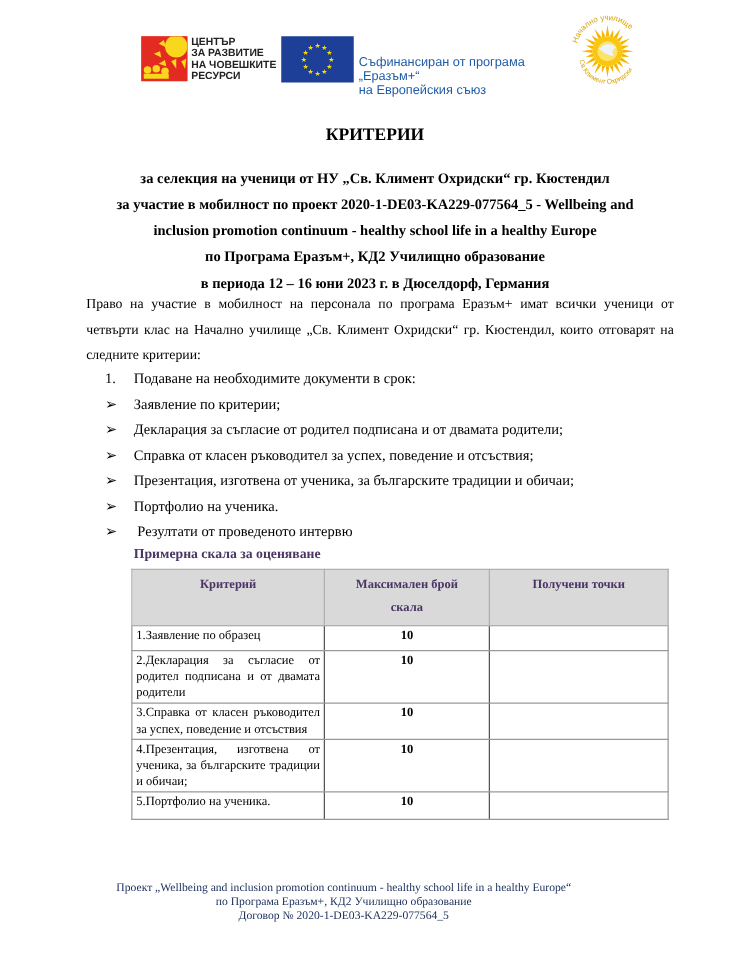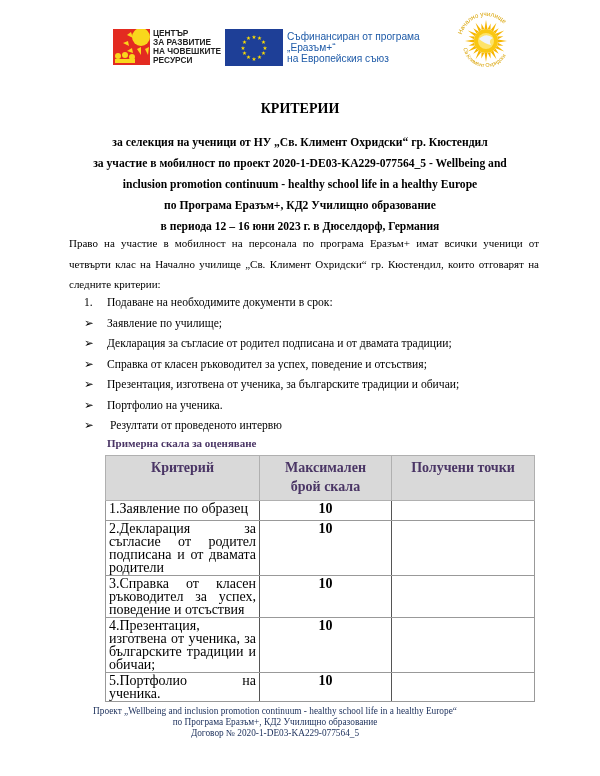--- a/index.html
+++ b/index.html
@@ -2,30 +2,30 @@
 <html><head>
 <meta charset="utf-8">
 <style>
   html, body { margin:0; padding:0; background:#fff; }
   body { width:600px; height:776px; position:relative; overflow:hidden; font-family:"Liberation Serif", serif; color:#000; }
   .header { position:absolute; top:28px; left:0; width:492px; height:40px; }
   .hrd-logo { position:absolute; left:113px; top:0; width:110px; height:38px; }
   .hrd-mark { position:absolute; left:0; top:1px; width:37px; height:36px; background:#e32b21; overflow:hidden; }
   .hrd-text { position:absolute; left:40px; top:1px; font-family:"Liberation Sans", sans-serif; font-weight:bold; font-size:8.3px; line-height:9px; color:#222; white-space:nowrap; }
   .eu-flag { position:absolute; left:225px; top:1px; width:58px; height:37px; background:#1e3f97; }
-  .eu-text { position:absolute; left:287px; top:3px; font-family:"Liberation Sans", sans-serif; font-size:10.2px; line-height:11px; color:#1f5ba8; white-space:nowrap; }
+  .eu-text { position:absolute; left:287px; top:17px; font-family:"Liberation Sans", sans-serif; font-size:10.2px; line-height:11px; color:#1f5ba8; white-space:nowrap; }
   .school-logo { position:absolute; left:453px; top:-20px; width:66px; height:66px; }
   .title { position:absolute; top:101px; left:0; width:600px; text-align:center; font-weight:bold; font-size:14px; }
   .subtitle { position:absolute; top:132px; left:60px; width:480px; text-align:center; font-weight:bold; font-size:11.6px; line-height:21px; }
   .intro { position:absolute; top:233px; left:69px; width:470px; font-size:11px; line-height:20.5px; text-align:justify; }
   .list { position:absolute; top:293px; left:84px; width:460px; font-size:11.6px; line-height:20.5px; }
   .li { display:flex; align-items:baseline; }
   .li .mk { width:23px; flex:none; }
   .scale-title { position:absolute; top:437px; left:107px; font-weight:bold; font-size:11px; color:#4a3565;text-align:center; }
-  table { position:absolute; top:455px; left:105px; width:430px; border-collapse:collapse; font-size:14px; }
+  table { position:absolute; top:455px; left:105px; width:430px; border-collapse:collapse; font-size:10px; }
   th { background:#d9d9d9; color:#4a3565; font-weight:bold; vertical-align:top; border:1px solid #b0b0b0; height:40px; padding:2px 4px; line-height:19px; text-align:center; }
   td { border:1px solid #999; vertical-align:top; padding:1px 3px; line-height:13px; }
   td.c1 { width:147px; text-align:justify; border-right:1.5px solid #555; }
   td.c2 { width:125px; text-align:center; font-weight:bold; border-right:1.5px solid #555; }
   .footer { position:absolute; top:706px; left:0; width:508px; text-align:center; font-size:9.3px; line-height:11px; color:#1a2e5a;margin-left:21px; }
 </style>
 </head>
 <body>
 
 <div class="header">
@@ -130,25 +130,25 @@
 
 <div class="intro">Право на участие в мобилност на персонала по програма Еразъм+ имат всички ученици от четвърти клас на Начално училище „Св. Климент Охридски“ гр. Кюстендил, които отговарят на следните критерии:</div>
 
 <div class="list">
   <div class="li">
       <span class="mk">1.</span>
       <span>Подаване на необходимите документи в срок:</span>
     </div>
   <div class="li">
       <span class="mk">➢</span>
-      <span>Заявление по училище;</span>
-    </div>
-  <div class="li">
-      <span class="mk">➢</span>
-      <span>Декларация за съгласие от родител подписана и от двамата традиции;</span>
+      <span>Заявление по критерии;</span>
+    </div>
+  <div class="li">
+      <span class="mk">➢</span>
+      <span>Декларация за съгласие от родител подписана и от двамата родители;</span>
     </div>
   <div class="li">
       <span class="mk">➢</span>
       <span>Справка от класен ръководител за успех, поведение и отсъствия;</span>
     </div>
   <div class="li">
       <span class="mk">➢</span>
       <span>Презентация, изготвена от ученика, за българските традиции и обичаи;</span>
     </div>
   <div class="li">

